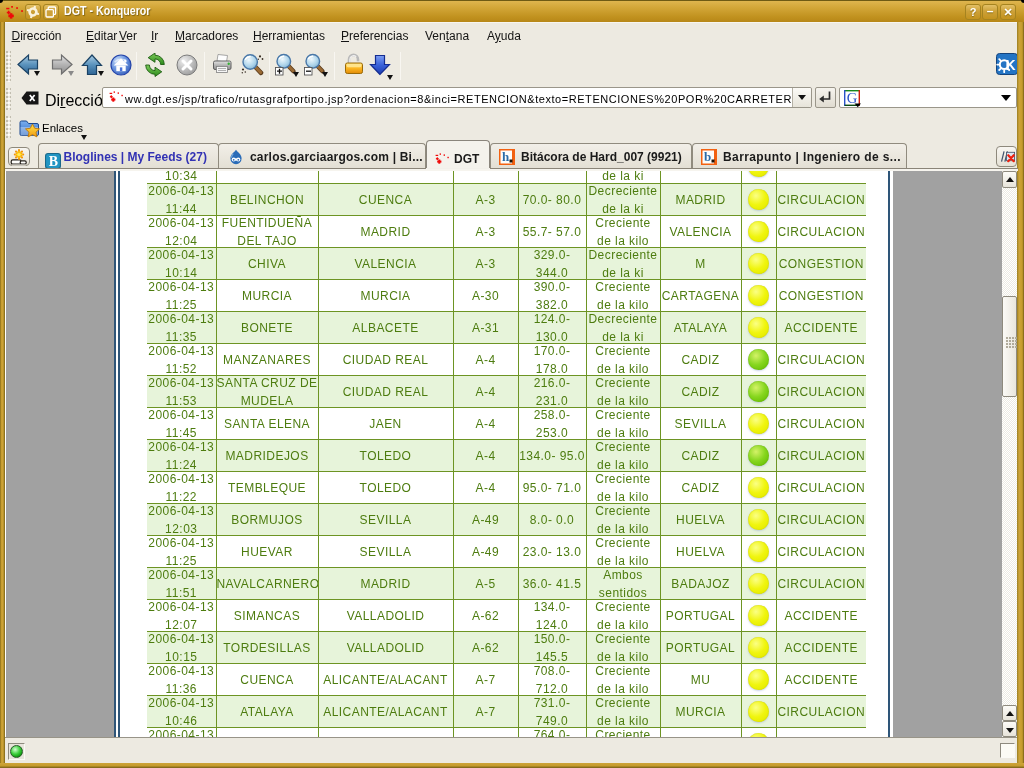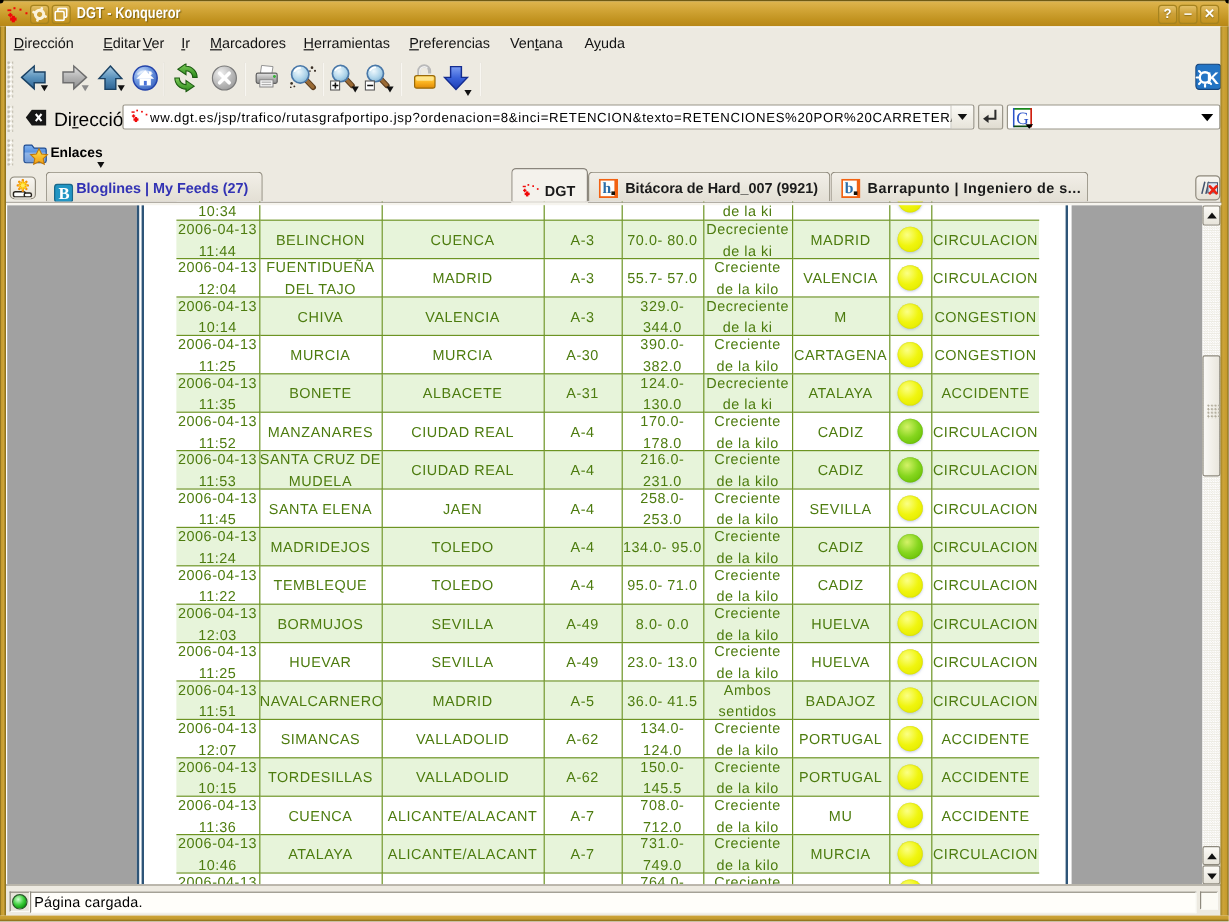--- a/index.html
+++ b/index.html
@@ -324,21 +324,21 @@
       </linearGradient>
  <linearGradient id="stg" x1="0" y1="0" x2="0" y2="1">
         <stop offset="0" stop-color="#ffe24a"></stop>
         <stop offset="1" stop-color="#f09c14"></stop>
       </linearGradient>
     </defs>
  <path d="M1 3.5 A1.5 1.5 0 0 1 2.5 2 H7.5 L9.5 4.5 H18 A1.5 1.5 0 0 1 19.5 6 V15 A1.5 1.5 0 0 1 18 16.5 H2.5 A1.5 1.5 0 0 1 1 15 Z" fill="url(#fgr)" stroke="#1a4890" stroke-width="1"></path>
  <path d="M1.5 8 H19 V15 A1.5 1.5 0 0 1 17.5 16.5 H3 A1.5 1.5 0 0 1 1.5 15 Z" fill="#fff" opacity="0.35"></path>
  <path d="M13.5 5 L15.7 9.3 L20.5 9.9 L17 13.2 L17.9 17.9 L13.5 15.6 L9.1 17.9 L10 13.2 L6.5 9.9 L11.3 9.3 Z" fill="url(#stg)" stroke="#c07808" stroke-width="0.9"></path>
 </svg>
-<div class="abs" style="left:42px;top:122px;font-size:11.5px;font-weight:bold">Enlaces</div>
+<div class="abs" style="left:42px;top:122px;font-size:11.5px;font-weight:normal">Enlaces</div>
 <div class="ddt" style="left:81px;top:135px"></div>
 
 <div class="abs" id="tabrow">
 <div class="abs" style="left:2.5px;top:6px;width:22px;height:19px;background:linear-gradient(#f8f6f1,#e5e1d6);border:1px solid #8e897c;border-radius:4px">
  <svg width="18" height="17" viewBox="0 0 18 17" style="margin:0.5px auto 0">
   <rect x="1.2" y="10.8" width="10" height="4.4" rx="1.6" fill="#fdfdfb" stroke="#26221c" stroke-width="1.2"></rect>
   <rect x="10.2" y="11.8" width="6" height="3.4" rx="1.4" fill="#fdfdfb" stroke="#26221c" stroke-width="1.2"></rect>
   <rect x="1.8" y="15.4" width="14" height="1.4" fill="#d8d5cc"></rect>
   <g stroke="#f2910a" stroke-width="2" stroke-linecap="round">
           <path d="M9 1 V10 M4.8 5.5 H13.2 M6 2.5 L12 8.5 M12 2.5 L6 8.5"></path>
@@ -348,20 +348,32 @@
         </g>
   <circle cx="9" cy="5.5" r="1.6" fill="#ffe95e"></circle>
  </svg>
 </div>
 <div class="tab" style="left:32.5px;width:181px">
  <svg class="tabicon" style="left:6.5px;top:9px" width="15" height="15" viewBox="0 0 15 15">
         <rect x="0.5" y="0.5" width="14" height="14" rx="2.5" fill="#2195c3" stroke="#19688a" stroke-width="1"></rect>
         <text x="3.6" y="12" font-family="Liberation Serif" font-size="13" font-weight="bold" fill="#fff">B</text>
       </svg>
  <div class="lbl" style="left:25px;color:#3232b4">Bloglines | My Feeds (27)</div>
+</div>
+<div class="tab" style="left:213px;width:208px">
+ <svg class="tabicon" style="left:9px" width="16" height="16" viewBox="0 0 16 16">
+  <path d="M8 0.8 C9.8 3.4 13.6 5.4 13.6 9.6 A5.6 5.6 0 1 1 2.4 9.6 C2.4 5.4 6.2 3.4 8 0.8 Z" fill="#2a6cb8"></path>
+  <circle cx="5.7" cy="10.6" r="2" fill="#fff"></circle>
+        <circle cx="10.3" cy="10.6" r="2" fill="#fff"></circle>
+  <rect x="5.7" y="9.4" width="4.6" height="2.2" fill="#fff"></rect>
+  <circle cx="5.7" cy="10.8" r="0.9" fill="#2a6cb8"></circle>
+        <circle cx="10.3" cy="10.8" r="0.9" fill="#2a6cb8"></circle>
+  <path d="M5 5.2 A4.4 4.4 0 0 0 3.6 8.2" fill="none" stroke="#7fb0e0" stroke-width="1.1" stroke-linecap="round"></path>
+ </svg>
+ <div class="lbl" style="left:31px;letter-spacing:0.2px">carlos.garciaargos.com | Bi...</div>
 </div>
 <div class="tab" id="activetab" style="left:421px;width:64px;top:-1px;height:28px;background:#f4f2ec;border-color:#8a857c;z-index:3">
  <svg class="tabicon" style="left:7px;top:11px" width="16" height="16" viewBox="0 0 16 16">
   <g fill="#f00909">
   <rect x="1.6" y="2.8" width="2.6" height="1.2"></rect>
   <rect x="5.6" y="1.4" width="1.4" height="1.4"></rect>
   <rect x="9.6" y="2.4" width="1.4" height="1.4"></rect>
   <rect x="13.4" y="4.8" width="1.4" height="1.4"></rect>
   <rect x="1.9" y="6.1" width="2.8" height="1.2"></rect>
           <rect x="2.7" y="5.3" width="1.2" height="2.8"></rect>
@@ -986,18 +998,17 @@
   <div class="sbtn" style="top:550px;height:16px;padding-top:6px">
         <div class="arr adn"></div>
       </div>
  </div>
 </div>
 
 <div class="abs" id="status">
  <div class="abs" id="ledbox">
       <div class="abs" id="led"></div>
     </div>
- <div class="abs" id="sfield">Página cargada.</div>
  <div class="abs" id="sbox"></div>
 </div>
 <div class="abs" id="bl"></div>
 <div class="abs" id="br"></div>
 <div class="abs" id="bb"></div>
 
 </body></html>

